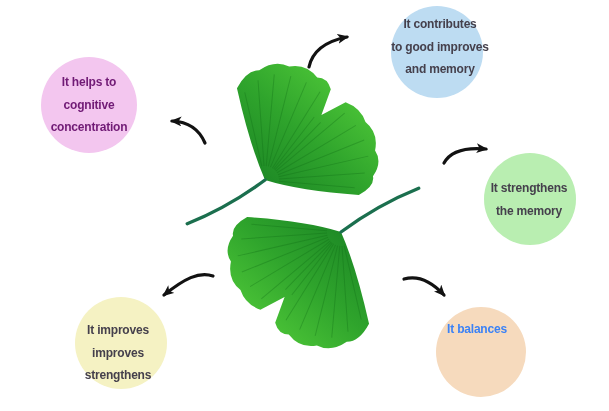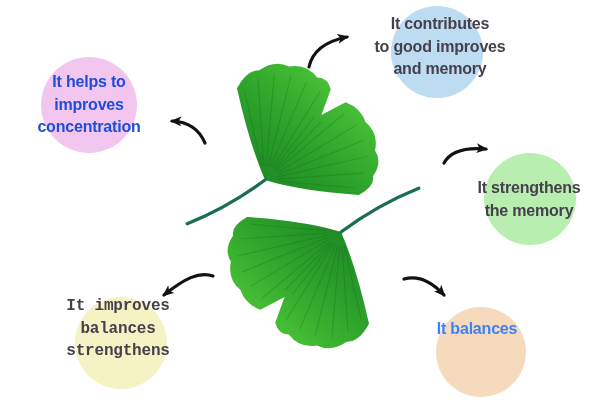--- a/index.html
+++ b/index.html
@@ -6,27 +6,27 @@
   body{font-family:"Liberation Sans",sans-serif;background:#fff;}
   .canvas{position:relative;width:609px;height:411px;overflow:hidden;}
   .circle{position:absolute;border-radius:50%;z-index:1;}
   .circle-pink  {left:41px; top:57px;  width:96px;height:96px;}
   .circle-blue  {left:391px;top:6px;   width:92px;height:92px;}
   .circle-green {left:484px;top:153px; width:92px;height:92px;}
   .circle-peach {left:436px;top:307px; width:90px;height:90px;}
   .circle-yellow{left:75px; top:297px; width:92px;height:92px;}
   .art{position:absolute;left:0;top:0;z-index:2;}
   .label{position:absolute;z-index:3;width:176px;text-align:center;
-         font-weight:700;font-size:16px;line-height:22.5px;letter-spacing:-0.2px;}
+         font-weight:700;font-size:12px;line-height:22.5px;letter-spacing:-0.2px;}
   .label span{display:block;}
   .label-concentration{left:1px;  top:71px;}
   .label-hearing      {left:352px;top:13px;}
   .label-memory       {left:441px;top:177px;}
   .label-nervous      {left:389px;top:318px;}
-  .label-cognitive    {left:30px; top:295px;font-family:Liberation Mono, monospace;}
+  .label-cognitive    {left:30px; top:319px;}
 </style>
 </head>
 <body>
 
 <div class="canvas" style="background: rgb(255, 255, 255);">
 
   <div class="circle circle-pink" style="background: rgb(243, 198, 239);"></div>
   <div class="circle circle-blue" style="background: rgb(189, 220, 242);"></div>
   <div class="circle circle-green" style="background: rgb(185, 238, 177);"></div>
   <div class="circle circle-peach" style="background: rgb(246, 218, 189);"></div>
@@ -81,36 +81,36 @@
 
     <g fill="none" stroke-width="3.2" stroke-linecap="round" stroke="#121212">
       <path d="M 205 143 Q 196 122 172 121" marker-end="url(#ah)"></path>
       <path d="M 309 67 C 312 53 322 42 347 37" marker-end="url(#ah)"></path>
       <path d="M 444 163 C 450 152 464 147 486 149" marker-end="url(#ah)"></path>
       <path d="M 213 276 C 199 271 184 279 164 295" marker-end="url(#ah)"></path>
       <path d="M 404 279 C 418 275 432 282 444 295" marker-end="url(#ah)"></path>
     </g>
   </svg>
 
-  <div class="label label-concentration" style="color: #1d4ed8; text-align: center;">
+  <div class="label label-concentration" style="color: #701a75; text-align: center;">
     <span>It helps to</span>
-    <span>improves</span>
+    <span>cognitive</span>
     <span>concentration</span>
   </div>
   <div class="label label-hearing" style="color: rgb(69, 64, 76);">
     <span>It contributes</span>
     <span>to good improves</span>
     <span>and memory</span>
   </div>
   <div class="label label-memory" style="color: rgb(69, 64, 76);">
     <span>It strengthens</span>
     <span>the memory</span>
   </div>
   <div class="label label-nervous" style="color: #3b82f6;">
     <span>It balances</span>
   </div>
   <div class="label label-cognitive" style="color: rgb(69, 64, 76);">
     <span>It improves</span>
-    <span>balances</span>
+    <span>improves</span>
     <span>strengthens</span>
   </div>
 
 </div>
 
 </body></html>

